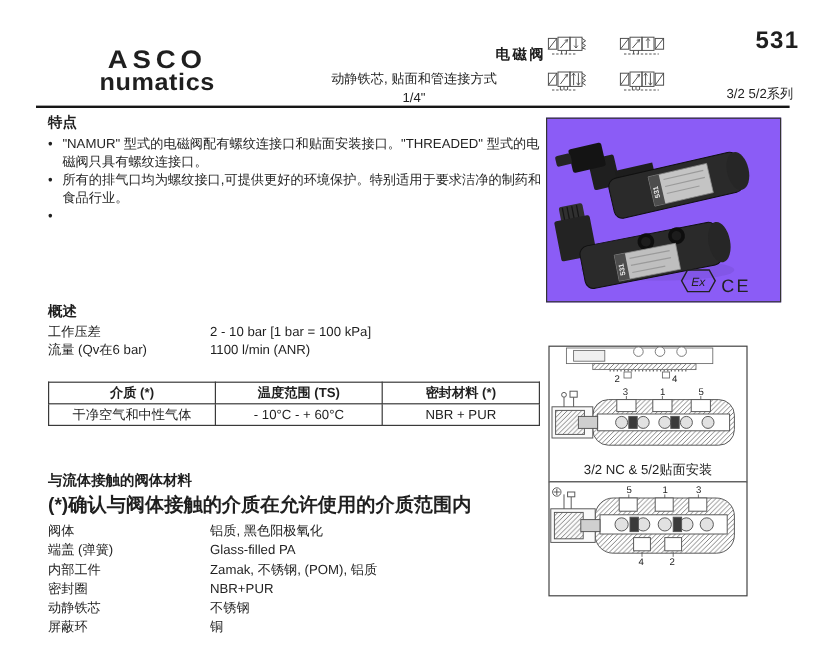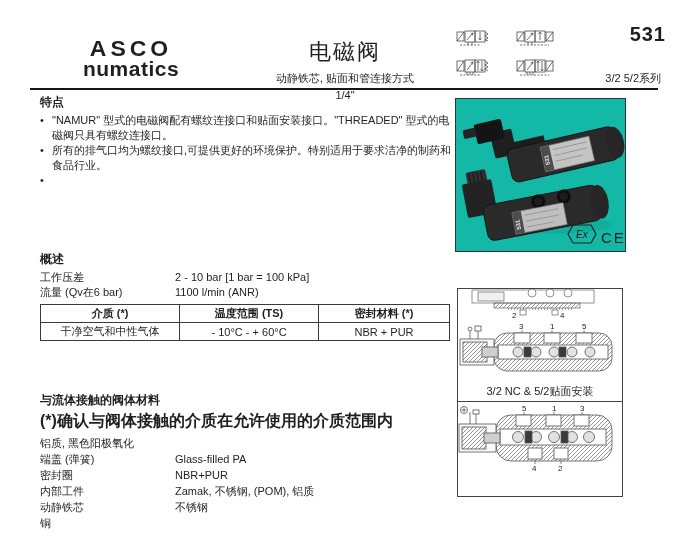--- a/index.html
+++ b/index.html
@@ -6,40 +6,40 @@
   .page{
     position:relative;width:685px;height:540px;background:#ffffff;
     font-family:"Liberation Sans","DejaVu Sans",sans-serif;color:#1f1f1f;
     overflow:hidden;margin:0 auto;padding-left:43px;
   }
   
   .logo{position:absolute;left:52px;top:38px;width:158px;text-align:center;line-height:1;}
   .logo .l1{font-size:23px;font-weight:900;letter-spacing:4px;transform:scaleY(.92);}
   .logo .l2{font-size:21px;font-weight:900;letter-spacing:.5px;margin-top:-3px;transform:scaleY(.95);}
   .title-block{position:absolute;left:235px;top:37px;width:220px;text-align:center;}
-  .title-block .t1{font-size:22px;font-weight:normal;letter-spacing:2px;}
+  .title-block .t1{font-size:12px;font-weight:bold;letter-spacing:2px;text-align:right;}
   .title-block .t2{font-size:11px;margin-top:4px;}
   .title-block .t3{font-size:11px;margin-top:3px;}
   .pagenum{position:absolute;top:23px;right:62px;font-size:20px;font-weight:bold;letter-spacing:1px;}
   .series{position:absolute;top:71px;right:67px;font-size:11px;}
   .symbols{position:absolute;left:455px;top:26px;width:116px;display:grid;grid-template-columns:52px 52px;grid-row-gap:6px;grid-column-gap:8px;}
   .symbols svg{display:block;}
   .header-rule{position:absolute;left:30px;top:88px;width:628px;height:2px;background:#161616;}
   
   .features{position:absolute;left:40px;top:94px;width:414px;}
   .sec-h{font-size:12px;font-weight:bold;margin:0 0 2px 0;}
   .bullet-row{display:flex;font-size:11px;line-height:15px;}
   .bullet-row .dot{width:12px;flex:0 0 12px;}
   
-  .photo-box{position:absolute;left:455px;top:98px;width:171px;height:154px;border:1px solid #333;box-sizing:border-box;background:#14b8a6;}
+  .photo-box{position:absolute;left:455px;top:98px;width:196px;height:154px;border:1px solid #333;box-sizing:border-box;background:#8b5cf6;}
   
   .overview{position:absolute;left:40px;top:251px;width:412px;}
   .spec-row{display:flex;font-size:11px;line-height:15px;}
   .spec-row .lbl{width:135px;flex:0 0 135px;}
-  table.media{border-collapse:collapse;width:410px;margin-top:4px;}
+  table.media{border-collapse:collapse;width:410px;margin-top:18px;}
   table.media th,table.media td{border:1px solid #3a3a3a;font-size:11px;padding:1px 2px;text-align:center;height:14px;}
   table.media th{font-weight:bold;}
   
   .materials{position:absolute;left:40px;top:392px;width:414px;}
   .materials .sub{font-size:16px;font-weight:bold;margin-bottom:3px;}
   .mat-row{display:flex;font-size:11px;line-height:16px;}
   .mat-row .lbl{width:135px;flex:0 0 135px;}
   
   .draw-box{position:absolute;left:457px;width:166px;border:1px solid #444;box-sizing:border-box;background:#fff;}
   .draw-box.b1{top:288px;height:114px;}
@@ -229,39 +229,41 @@
         <td>NBR + PUR</td>
       </tr>
     </tbody>
       </table>
   </div>
 
   <div class="materials">
     <div class="sec-h">与流体接触的阀体材料</div>
     <div class="sub">(*)确认与阀体接触的介质在允许使用的介质范围内</div>
     <div class="mat-row">
+      <span class="lbl">阀体</span>
       <span>铝质, 黑色阳极氧化</span>
     </div>
     <div class="mat-row">
       <span class="lbl">端盖 (弹簧)</span>
       <span>Glass-filled PA</span>
     </div>
     <div class="mat-row">
+      <span class="lbl">内部工件</span>
+      <span>Zamak, 不锈钢, (POM), 铝质</span>
+    </div>
+    <div class="mat-row">
       <span class="lbl">密封圈</span>
       <span>NBR+PUR</span>
     </div>
     <div class="mat-row">
-      <span class="lbl">内部工件</span>
-      <span>Zamak, 不锈钢, (POM), 铝质</span>
-    </div>
-    <div class="mat-row">
       <span class="lbl">动静铁芯</span>
       <span>不锈钢</span>
     </div>
     <div class="mat-row">
+      <span class="lbl">屏蔽环</span>
       <span>铜</span>
     </div>
   </div>
 
   <div class="draw-box b1">
     <svg width="164" height="92" viewBox="0 0 164 92">
       <defs>
         <pattern id="h1" patternUnits="userSpaceOnUse" width="4" height="4">
           <path d="M0,4 L4,0" stroke="#6a6a6a" stroke-width="0.7"></path>
         </pattern>

